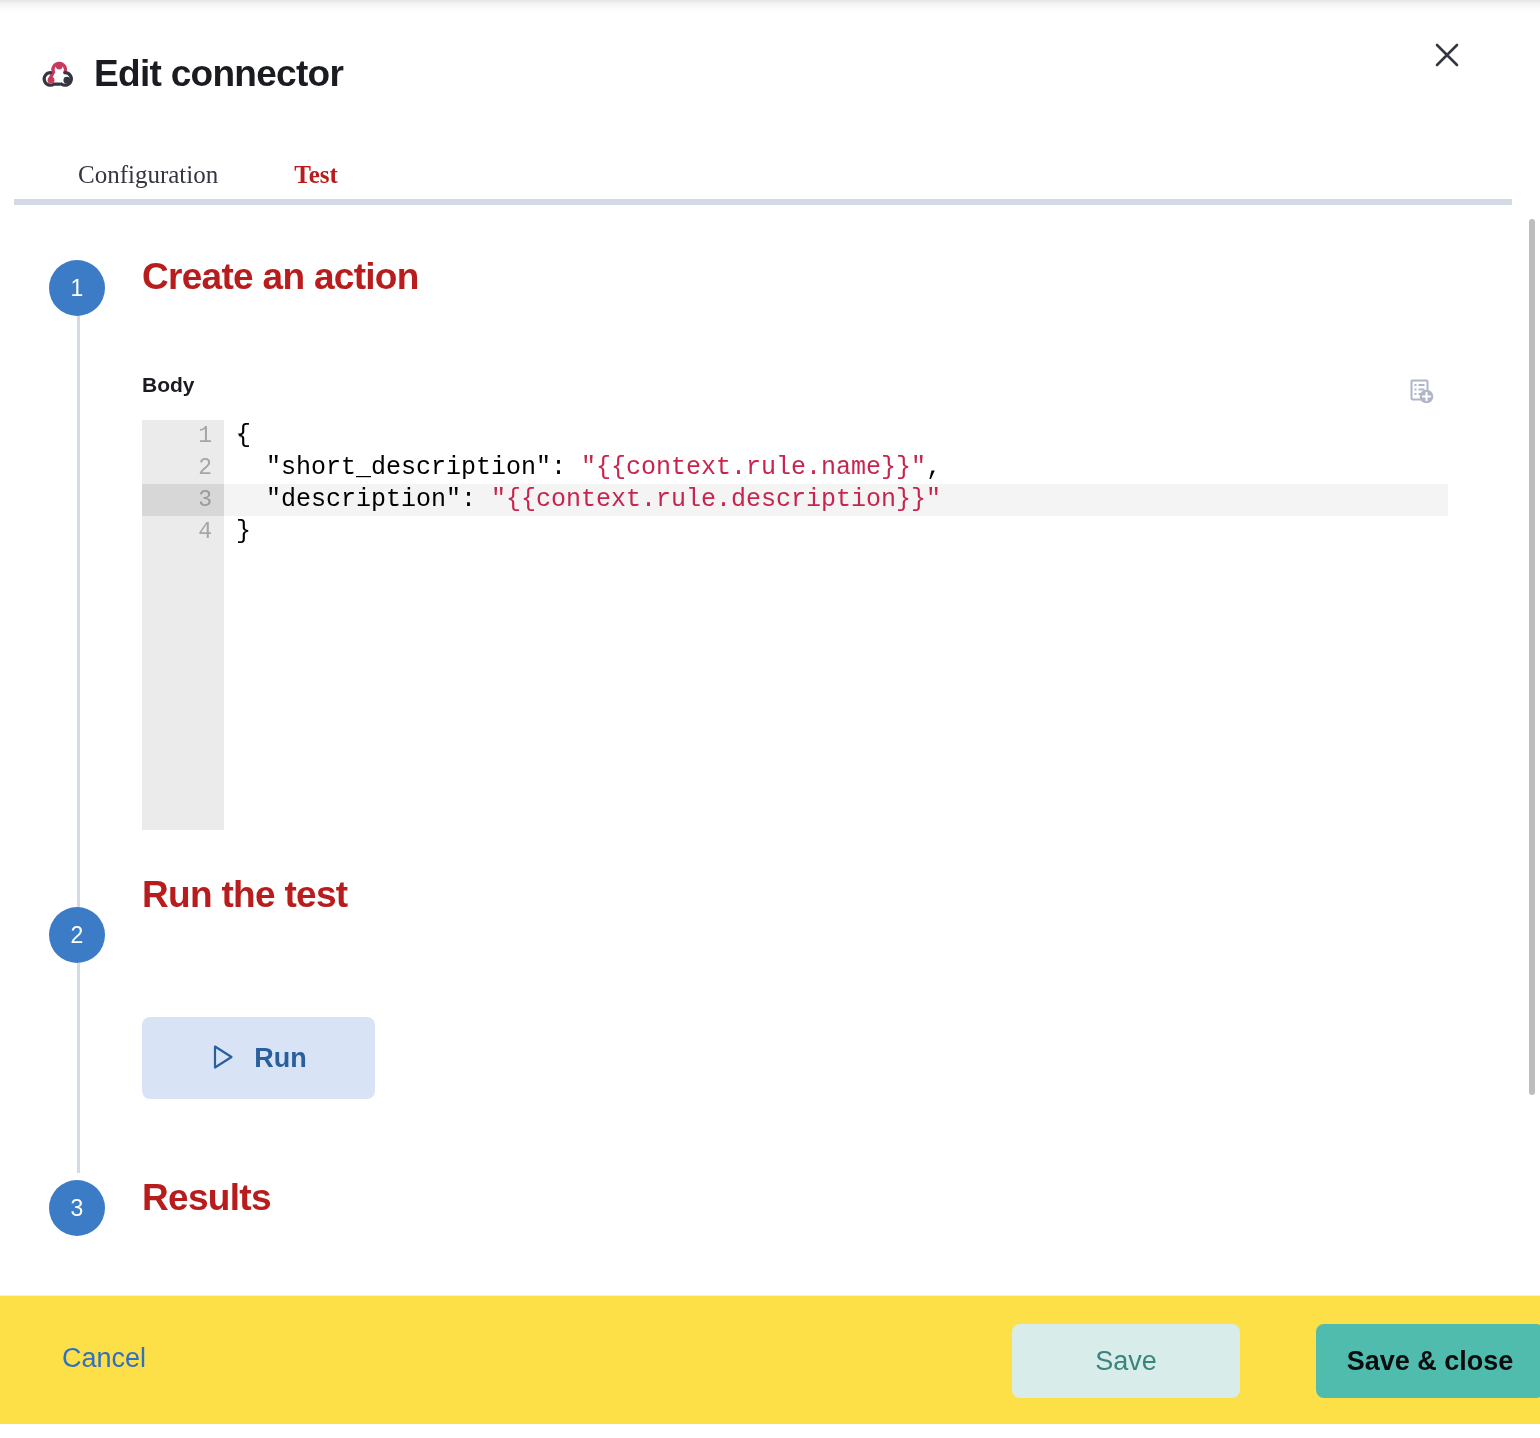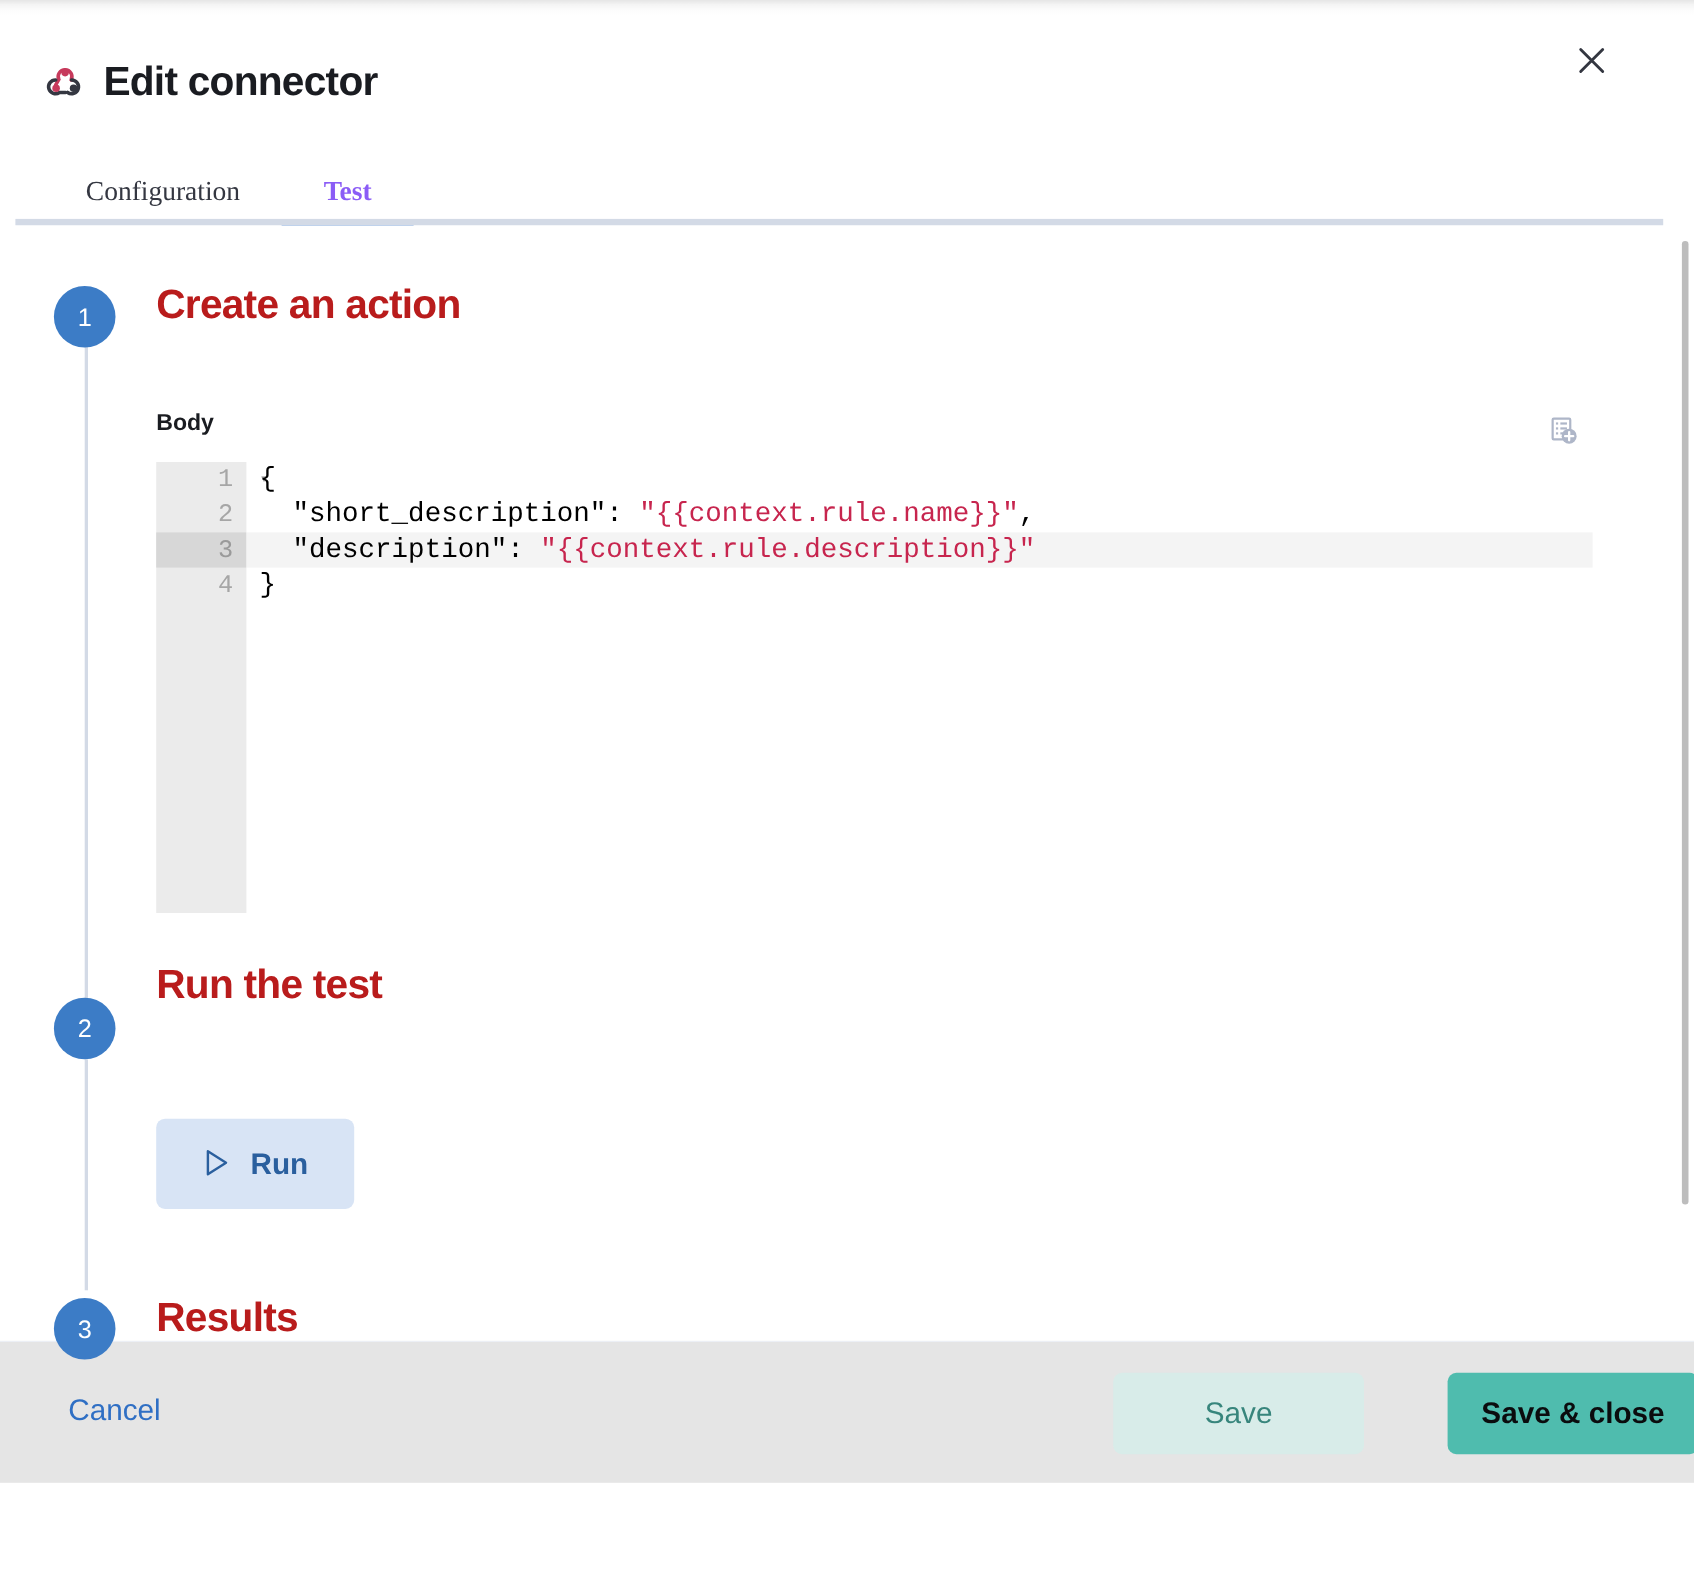--- a/index.html
+++ b/index.html
@@ -56,21 +56,21 @@
     display: flex; align-items: flex-end; height: 70px;
   }
   .tab {
     display: flex; align-items: center; justify-content: center;
     height: 68px; padding: 0 38px;
     font-size: 25px; color: #343741;
     background: none; border: none; cursor: pointer;
     font-family: Liberation Serif, serif;
     position: relative;
   }
-  .tab.selected { color: #8b5cf6; font-weight: 600; }
+  .tab.selected { color: #b91c1c; font-weight: 600; }
   .tab.selected::after {
     content: ""; position: absolute; left: 0; right: 0; bottom: 0;
     height: 7px; background: #2a71cc; border-radius: 3px;
   }
   .tab-border {
     position: absolute; left: 14px; top: 199px; width: 1498px; height: 6px;
     background: #d3dae6;
   }
 
   
@@ -157,32 +157,32 @@
     color: #000000;
     padding-left: 12px;
   }
   .code-line.active { background: #f4f4f4; }
   .tok-str { color: #c7254e; }
   .tok-key { color: #000000; }
 
   
   .run-btn {
     position: absolute; left: 142px;
-    width: 180px; height: 82px;
+    width: 233px; height: 82px;
     background: #d8e4f5; border: none; border-radius: 8px;
     display: flex; align-items: center; justify-content: center; gap: 18px;
     cursor: pointer;
     font-family: "Liberation Sans", sans-serif;
   }
   .run-btn .run-label { font-size: 27px; font-weight: 600; color: #2a5f9e; }
 
   
   .footer {
-    position: absolute; left: 0; top: 1219px; width: 1540px; height: 129px;
-    background: #e5e5e5;
+    position: absolute; left: 0; top: 1295px; width: 1540px; height: 129px;
+    background: #fde047;
     border-top: 1px solid #eceff5;
   }
   .cancel-link {
     position: absolute; left: 62px; top: 47px;
     font-size: 27px; color: #2f6fc4;
     background: none; border: none; cursor: pointer;
     font-family: "Liberation Sans", sans-serif;
     padding: 0;
   }
   .btn-save {

